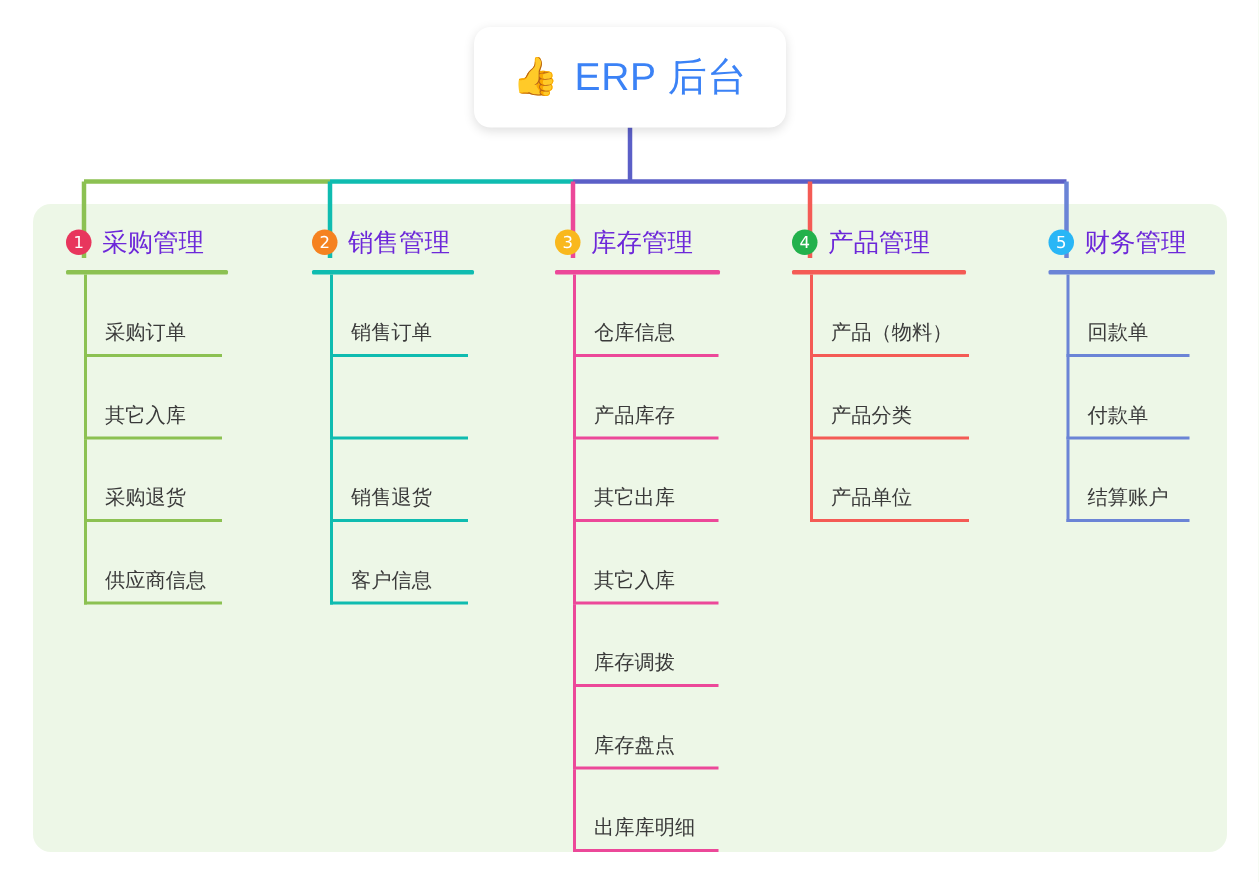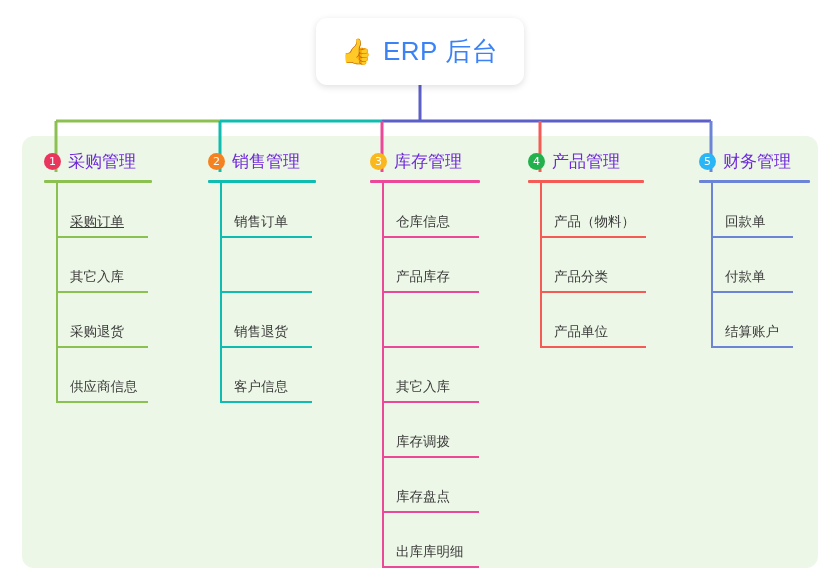--- a/index.html
+++ b/index.html
@@ -104,21 +104,21 @@
   <div id="columns-host">
       <div class="col" style="left: 44px;">
         <div class="col-head">
           <span class="badge" style="background: rgb(232, 54, 93);">1</span>
           <span class="col-title">采购管理</span>
         </div>
         <div class="head-rule" style="width: 108px; background: rgb(140, 193, 82);"></div>
         <div class="leaves">
           <div class="leaf">
             <div class="leaf-spine" style="background: rgb(140, 193, 82); left: 12px;"></div>
-            <div class="leaf-label" style="padding-left: 26px; text-decoration: underline;">采购订单</div>
+            <div class="leaf-label" style="padding-left: 26px;">采购订单</div>
             <div class="leaf-rule" style="left: 12px; width: 92px; background: rgb(140, 193, 82);"></div>
           </div>
           <div class="leaf">
             <div class="leaf-spine" style="background: rgb(140, 193, 82); left: 12px;"></div>
             <div class="leaf-label" style="padding-left: 26px;">其它入库</div>
             <div class="leaf-rule" style="left: 12px; width: 92px; background: rgb(140, 193, 82);"></div>
           </div>
           <div class="leaf">
             <div class="leaf-spine" style="background: rgb(140, 193, 82); left: 12px;"></div>
             <div class="leaf-label" style="padding-left: 26px;">采购退货</div>
@@ -171,20 +171,21 @@
             <div class="leaf-label" style="padding-left: 26px;">仓库信息</div>
             <div class="leaf-rule" style="left: 12px; width: 97px; background: rgb(236, 72, 153);"></div>
           </div>
           <div class="leaf">
             <div class="leaf-spine" style="background: rgb(236, 72, 153); left: 12px;"></div>
             <div class="leaf-label" style="padding-left: 26px;">产品库存</div>
             <div class="leaf-rule" style="left: 12px; width: 97px; background: rgb(236, 72, 153);"></div>
           </div>
           <div class="leaf">
             <div class="leaf-spine" style="background: rgb(236, 72, 153); left: 12px;"></div>
+            <div class="leaf-label" style="padding-left: 26px;">其它出库</div>
             <div class="leaf-rule" style="left: 12px; width: 97px; background: rgb(236, 72, 153);"></div>
           </div>
           <div class="leaf">
             <div class="leaf-spine" style="background: rgb(236, 72, 153); left: 12px;"></div>
             <div class="leaf-label" style="padding-left: 26px;">其它入库</div>
             <div class="leaf-rule" style="left: 12px; width: 97px; background: rgb(236, 72, 153);"></div>
           </div>
           <div class="leaf">
             <div class="leaf-spine" style="background: rgb(236, 72, 153); left: 12px;"></div>
             <div class="leaf-label" style="padding-left: 26px;">库存调拨</div>

